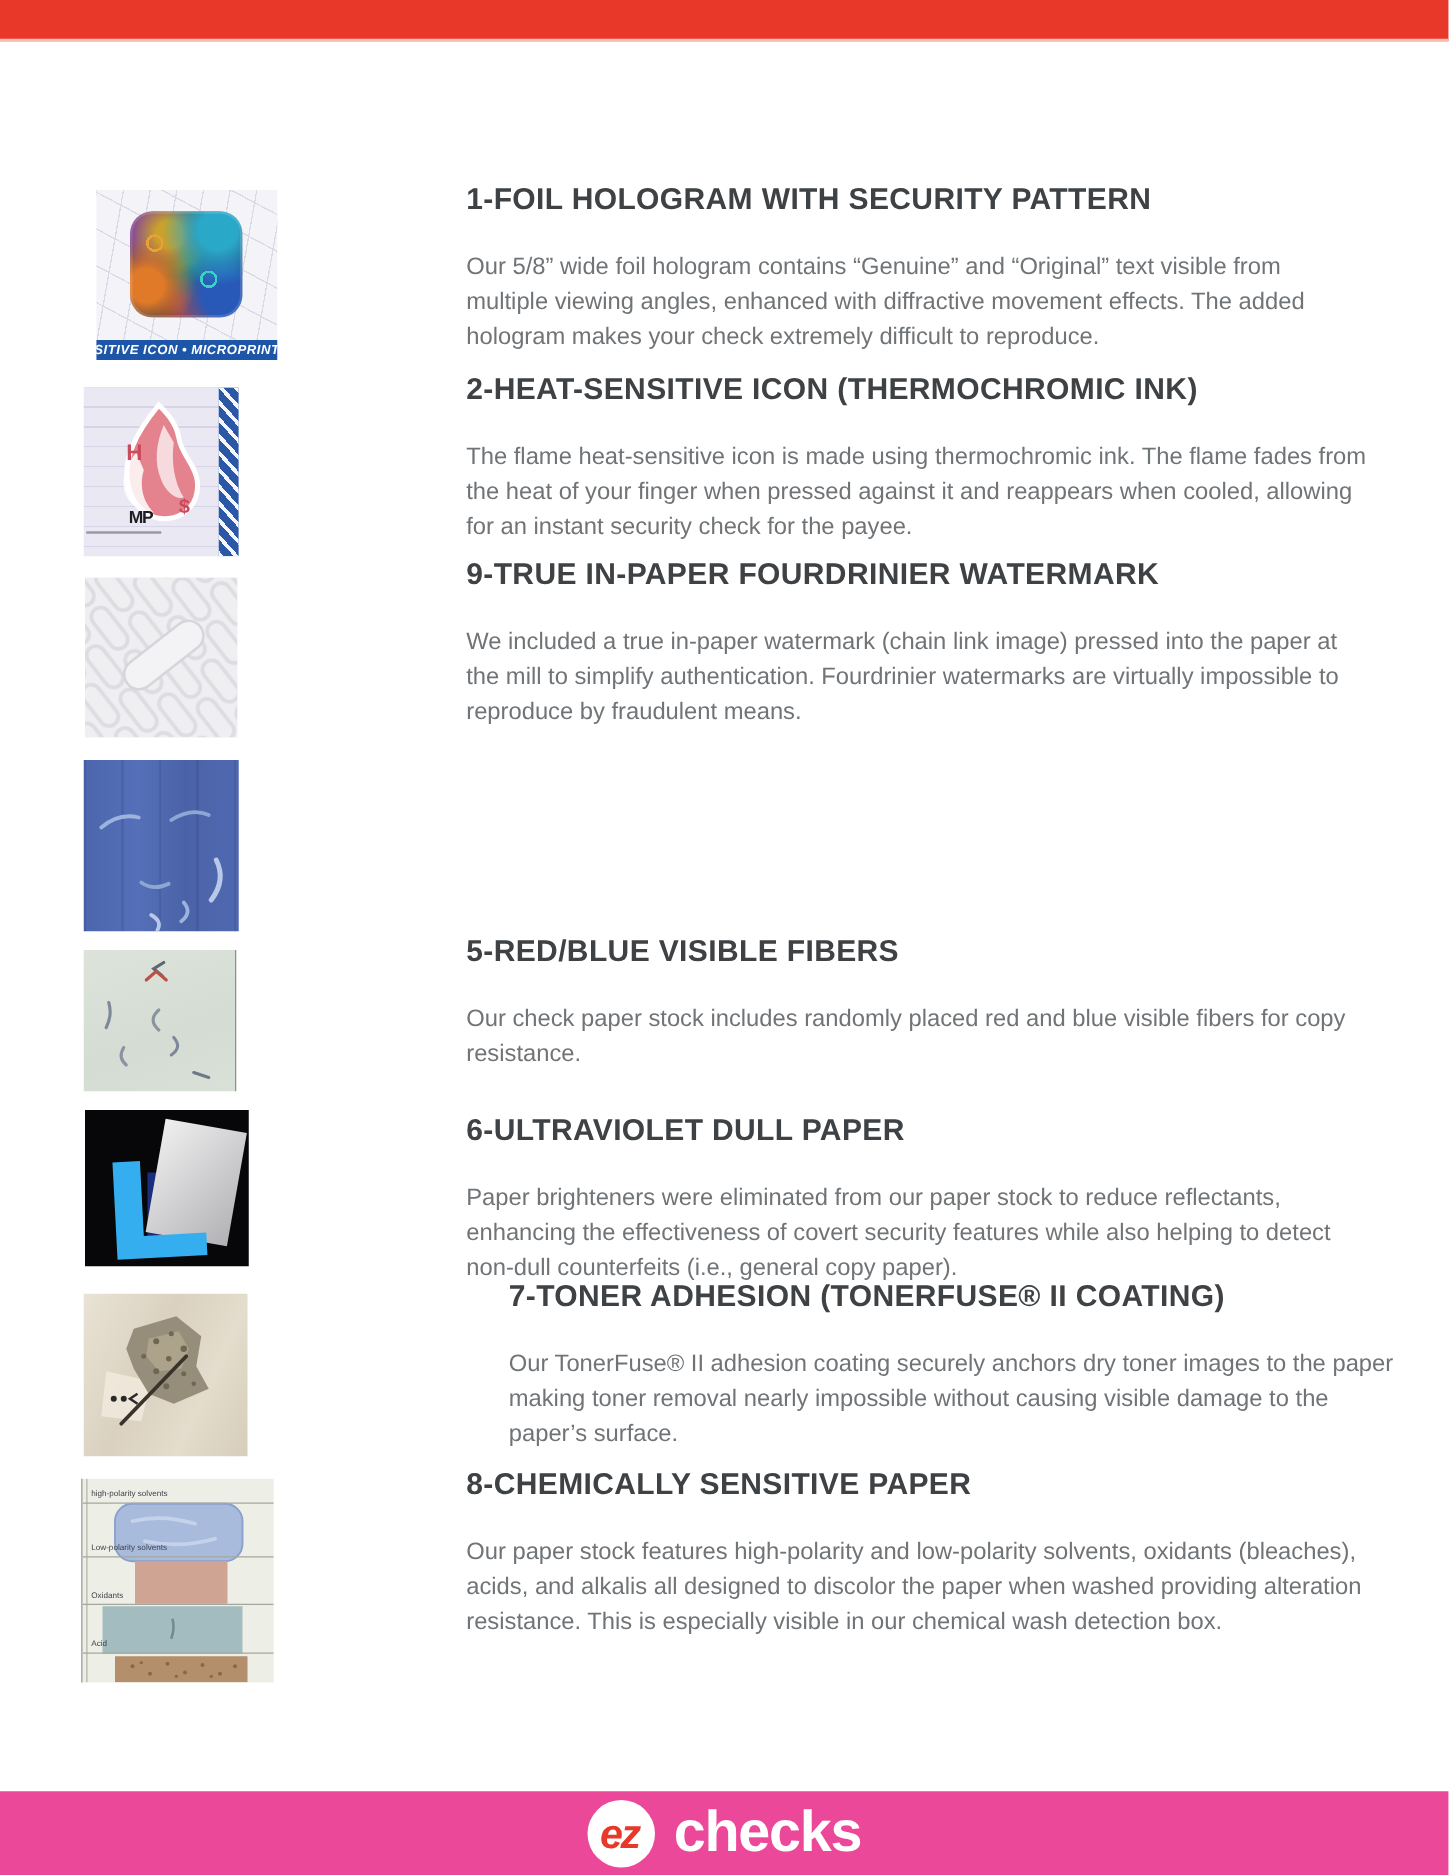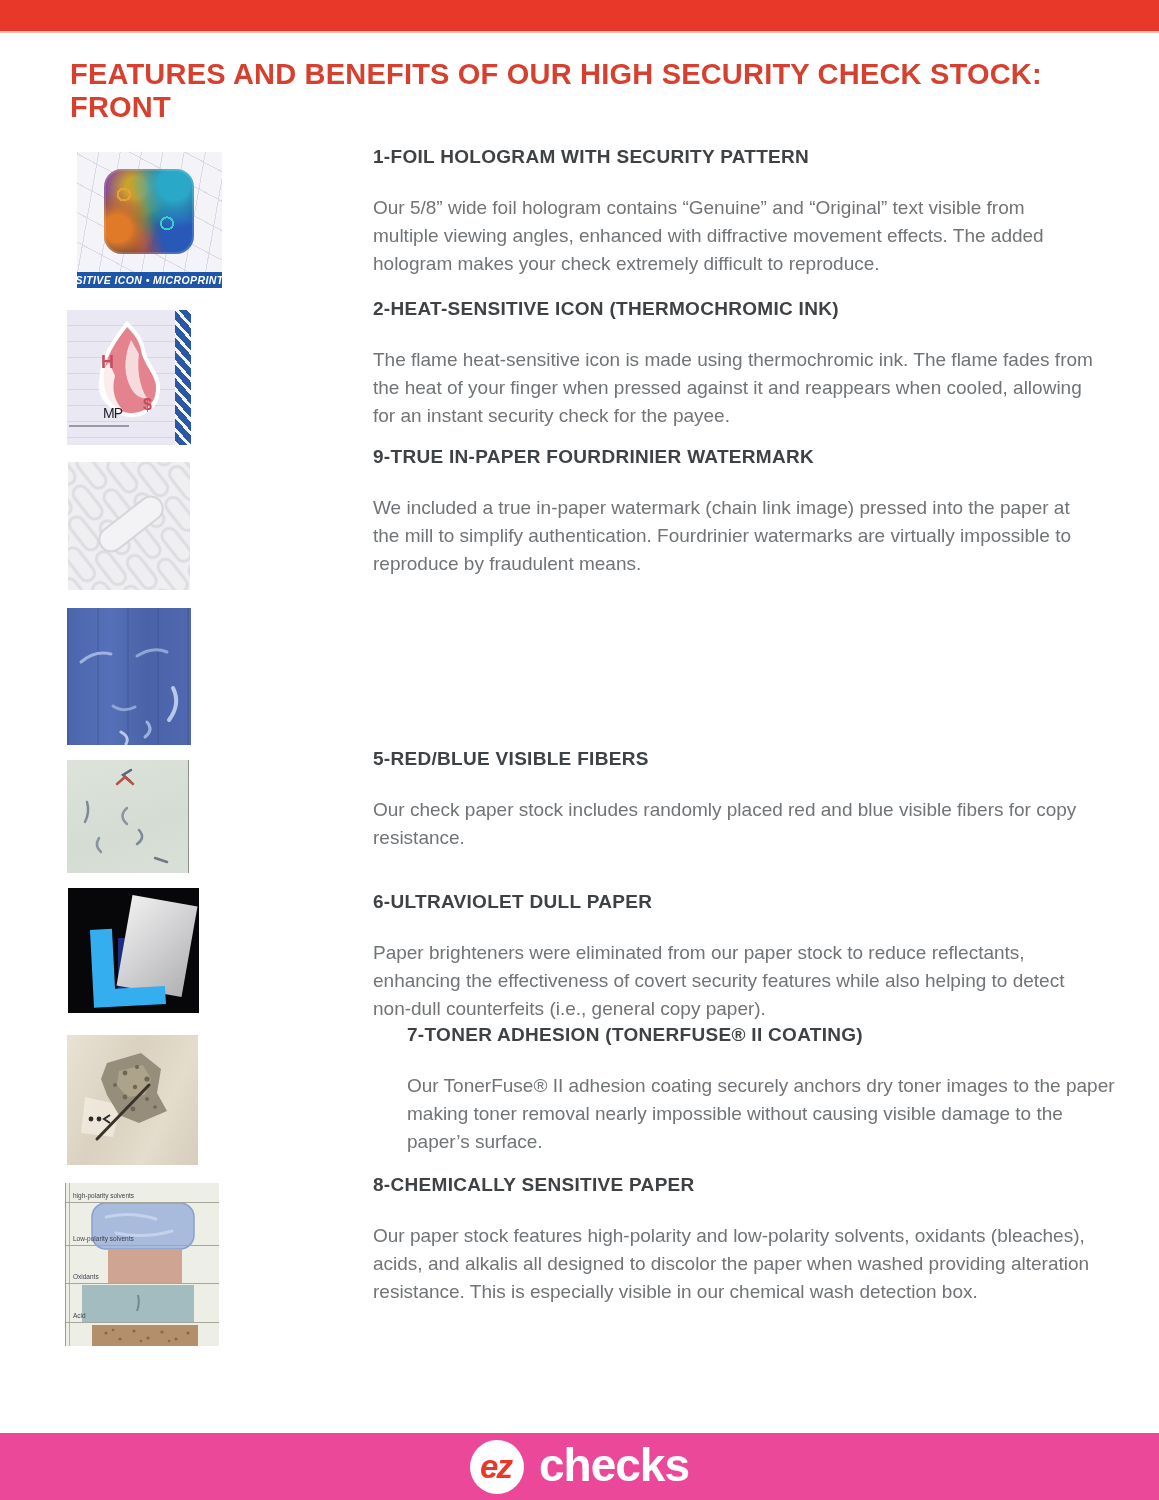--- a/index.html
+++ b/index.html
@@ -9,21 +9,21 @@
 
   .top-bar { position:absolute; top:0; left:0; width:100%; height:33px; background:#e8382a; border-bottom:2px solid #f3beb4; }
   .page-title { position:absolute; top:58px; left:70px; width:1040px; font-size:29px; font-weight:700; letter-spacing:.2px; color:#d7402e; }
 
   .footer-bar { position:absolute; left:0; bottom:0; width:100%; height:67px; background:#ec4899; display:flex; align-items:center; justify-content:center; }
   .logo { display:flex; align-items:center; }
   .logo-circle { width:54px; height:54px; border-radius:50%; background:#ffffff; display:flex; align-items:center; justify-content:center; font-style:italic; font-weight:700; font-size:33px; color:#e8382a; letter-spacing:-2px; padding-right:3px; }
   .logo-word { color:#ffffff; font-weight:700; font-size:46px; letter-spacing:-1px; margin-left:15px; line-height:1; padding-bottom:4px; }
 
   .sec-text { position:absolute; left:373px; width:722px; }
-  .sec-text h2 { font-size:19px; font-weight:600; color:#3f4245; letter-spacing:.3px; margin-bottom:26px; }
+  .sec-text h2 { font-size:24px; font-weight:600; color:#3f4245; letter-spacing:.3px; margin-bottom:26px; }
   .sec-text p { font-size:19px; line-height:28px; color:#707477; }
 
   .thumb { position:absolute; overflow:hidden; }
   .thumb svg { display:block; }
 
   
   .t1 { left:77px; top:152px; width:145px; height:136px; }
   .holo-bg { position:relative; width:100%; height:120px; background:
       repeating-linear-gradient(100deg, #dadae6 0 1px, transparent 1px 21px),
       repeating-linear-gradient(28deg, #dadae6 0 1px, transparent 1px 26px),
@@ -42,21 +42,21 @@
       #1c2a4c;
       box-shadow: inset 0 0 0 2px rgba(255,255,255,.15); }
   .holo-band { position:absolute; left:0; bottom:0; width:100%; height:16px; background:#1d56a8; color:#ffffff;
       font-size:10.5px; font-weight:700; font-style:italic; letter-spacing:.4px; display:flex; align-items:center; justify-content:center; white-space:nowrap; }
 
   
   .t2 { left:67px; top:310px; width:124px; height:135px;
       background: repeating-linear-gradient(180deg, transparent 0 15px, #d7d4e8 15px 16px), #eae8f3; }
   .t2 .strip { position:absolute; right:0; top:0; bottom:0; width:16px; background:
       repeating-linear-gradient(48deg, rgba(255,255,255,.95) 0 3px, transparent 3px 9px), #2b57a7; }
-  .t2 .mp { position:absolute; left:36px; bottom:24px; font-size:14px; font-weight:400; color:#1c1c22; letter-spacing:-1px; }
+  .t2 .mp { position:absolute; left:36px; bottom:24px; font-size:14px; font-weight:700; color:#1c1c22; letter-spacing:-1px; }
   .t2 .micro { position:absolute; left:2px; bottom:18px; width:60px; height:2px; background:#9b97ab; }
 
   
   .t3 { left:68px; top:462px; width:122px; height:128px; background:#efeff1; }
 
   
   .t4 { left:67px; top:608px; width:124px; height:137px; background:
       repeating-linear-gradient(90deg, rgba(10,16,50,.10) 0 2px, transparent 2px 30px),
       linear-gradient(90deg,#4b66ad,#5570b8 35%,#4a63a8 65%,#5068b0); }
 
@@ -75,21 +75,20 @@
   .t8 .rule { position:absolute; left:0; width:100%; height:1px; background:#a6a69c; }
   .t8 .chem-label { position:absolute; left:7px; font-size:6.5px; color:#3e3e48; filter:blur(.5px); white-space:nowrap; }
 </style>
 </head>
 <body>
 
 <div class="page">
 
   <div class="top-bar"></div>
 
-  <h1 class="page-title">FEATURES AND BENEFITS OF OUR HIGH SECURITY CHECK STOCK: FRONT</h1>
 
   <div class="thumb t1">
     <div class="holo-bg">
       <div class="holo-chip"></div>
     </div>
     <div class="holo-band">SITIVE ICON • MICROPRINT</div>
   </div>
   <div class="sec-text" style="top:146px;">
     <h2>1-FOIL HOLOGRAM WITH SECURITY PATTERN</h2>
     <p>Our 5/8” wide foil hologram contains “Genuine” and “Original” text visible from multiple viewing angles, enhanced with diffractive movement effects. The added hologram makes your check extremely difficult to reproduce.</p>

